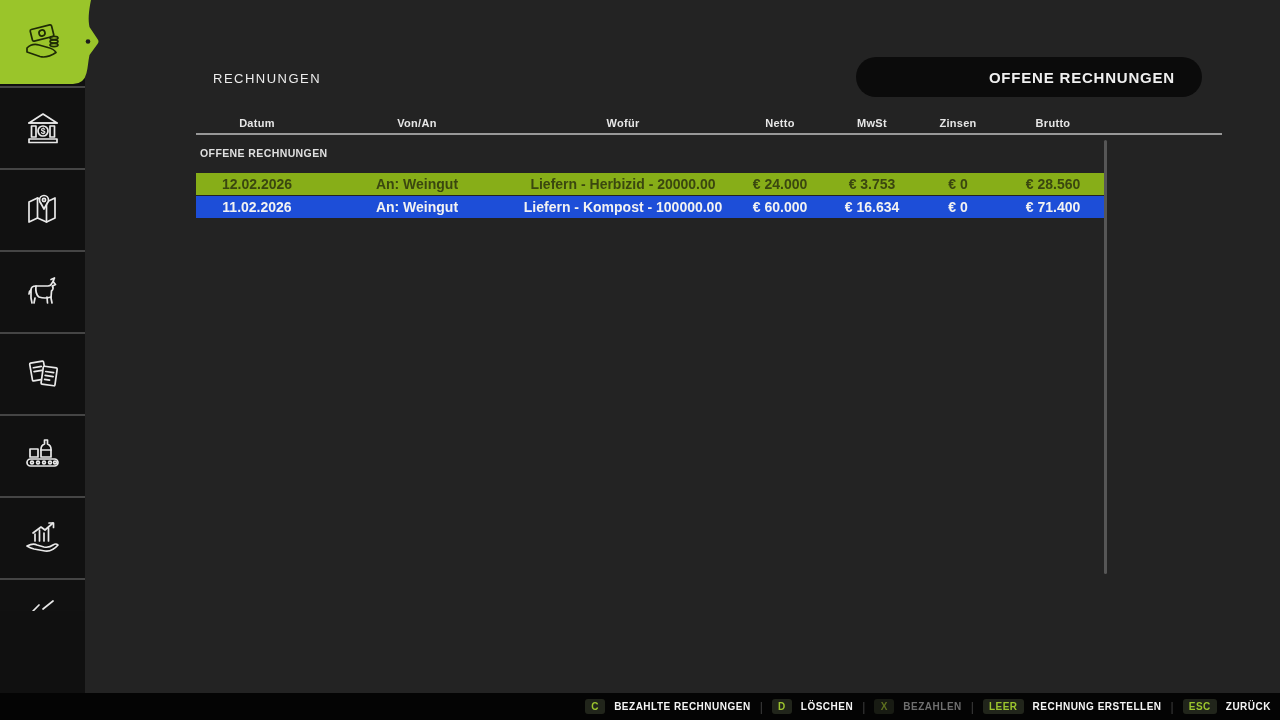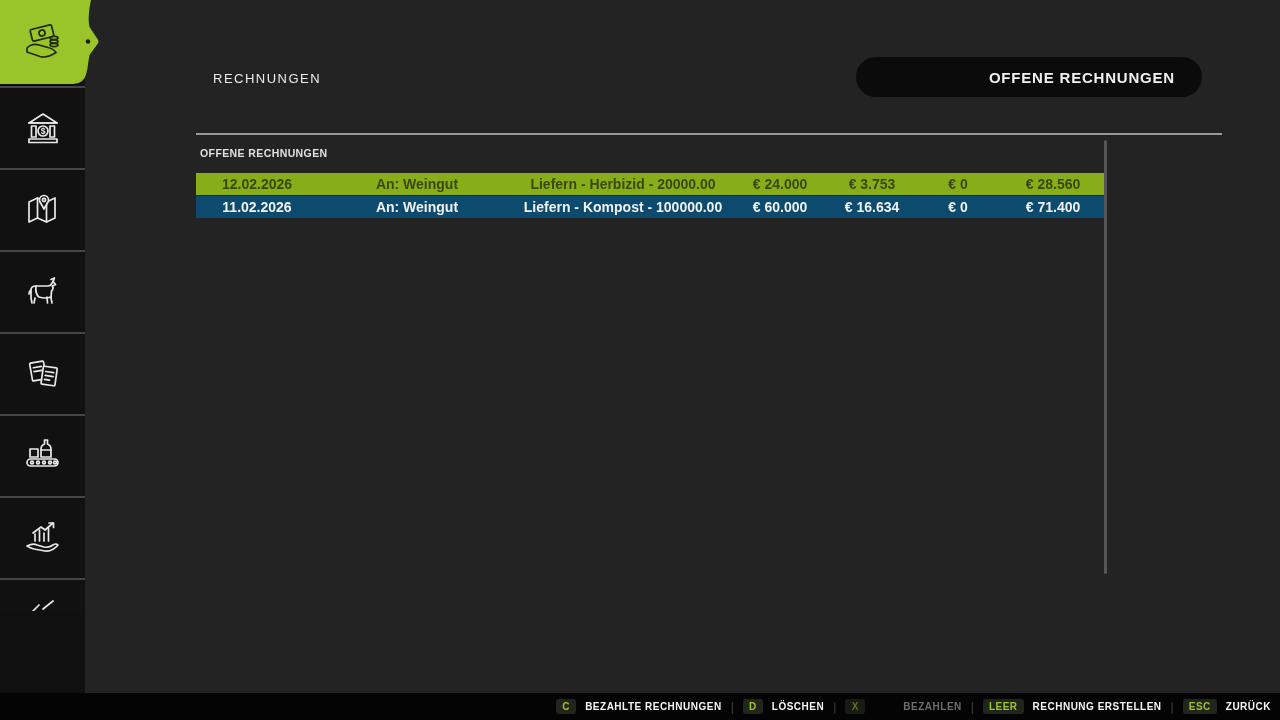--- a/index.html
+++ b/index.html
@@ -25,30 +25,30 @@
   .thead { position:absolute; left:196px; top:117px; display:flex; }
   .thead .cell { font-size:11px; font-weight:700; color:#e6e6e6; text-align:center; letter-spacing:0.3px; }
   .head-rule { position:absolute; left:196px; top:133px; width:1026px; height:2px; background:#989898; }
   .section-label { position:absolute; left:200px; top:147px; font-size:10.5px; font-weight:700; letter-spacing:0.4px; color:#e0e0e0; }
 
   .c0{width:122px;} .c1{width:198px;} .c2{width:214px;} .c3{width:100px;} .c4{width:84px;} .c5{width:88px;} .c6{width:102px;}
 
   .trow { position:absolute; left:196px; width:908px; height:22px; display:flex; align-items:center; cursor:pointer; }
   .trow .cell { font-size:14px; font-weight:700; text-align:center; white-space:nowrap; overflow:hidden; }
   .trow.selected { top:173px; background:#87ae18; color:#3a470f; }
-  .trow.alt { top:196px; background:#0c4a6e; color:#f2f2f2; }
+  .trow.alt { top:196px; background:#1d4ed8; color:#f2f2f2; }
 
   .vscrollbar { position:absolute; left:1104px; top:140px; width:3px; height:434px; background:#565656; border-radius:2px; cursor:pointer; }
 
   
   .bottombar { position:absolute; left:0; top:693px; width:1280px; height:27px; background:#040404; display:flex; align-items:center; justify-content:flex-end; padding-right:9px; }
   .bb-entry { display:flex; align-items:center; gap:9px; cursor:pointer; }
   .bb-key { background:#21251b; color:#9cc42e; font-size:10px; font-weight:700; letter-spacing:0.5px; border-radius:3px; padding:2px 6px; min-width:20px; text-align:center; }
   .bb-label { color:#f5f5f5; font-size:10px; font-weight:700; letter-spacing:0.5px; }
-  .bb-entry.disabled .bb-label { color:#6e6e6e;margin-left:29px; }
+  .bb-entry.disabled .bb-label { color:#6e6e6e; }
   .bb-entry.disabled .bb-key { color:#5e701f; background:#181b13; }
   .bb-sep { color:#3f3f3f; font-size:12px; margin:0 9px; }
 </style>
 </head>
 <body>
 
 <div class="screen">
 
   <nav class="sidebar">
 
@@ -149,20 +149,29 @@
       <svg class="icon" width="44" height="44" viewBox="0 0 44 44">
         <path d="M12,12 l6-6"></path>
         <path d="M22,10 l10-8"></path>
       </svg>
     </div>
   </nav>
 
   <h1 class="page-title">RECHNUNGEN</h1>
   <button class="filter-pill">OFFENE RECHNUNGEN</button>
 
+  <div class="thead">
+    <div class="cell c0">Datum</div>
+    <div class="cell c1">Von/An</div>
+    <div class="cell c2">Wofür</div>
+    <div class="cell c3">Netto</div>
+    <div class="cell c4">MwSt</div>
+    <div class="cell c5">Zinsen</div>
+    <div class="cell c6">Brutto</div>
+  </div>
   <div class="head-rule"></div>
 
   <div class="section-label">OFFENE RECHNUNGEN</div>
 
   <div class="trow selected">
     <div class="cell c0">12.02.2026</div>
     <div class="cell c1">An: Weingut</div>
     <div class="cell c2">Liefern - Herbizid - 20000.00</div>
     <div class="cell c3">€ 24.000</div>
     <div class="cell c4">€ 3.753</div>

